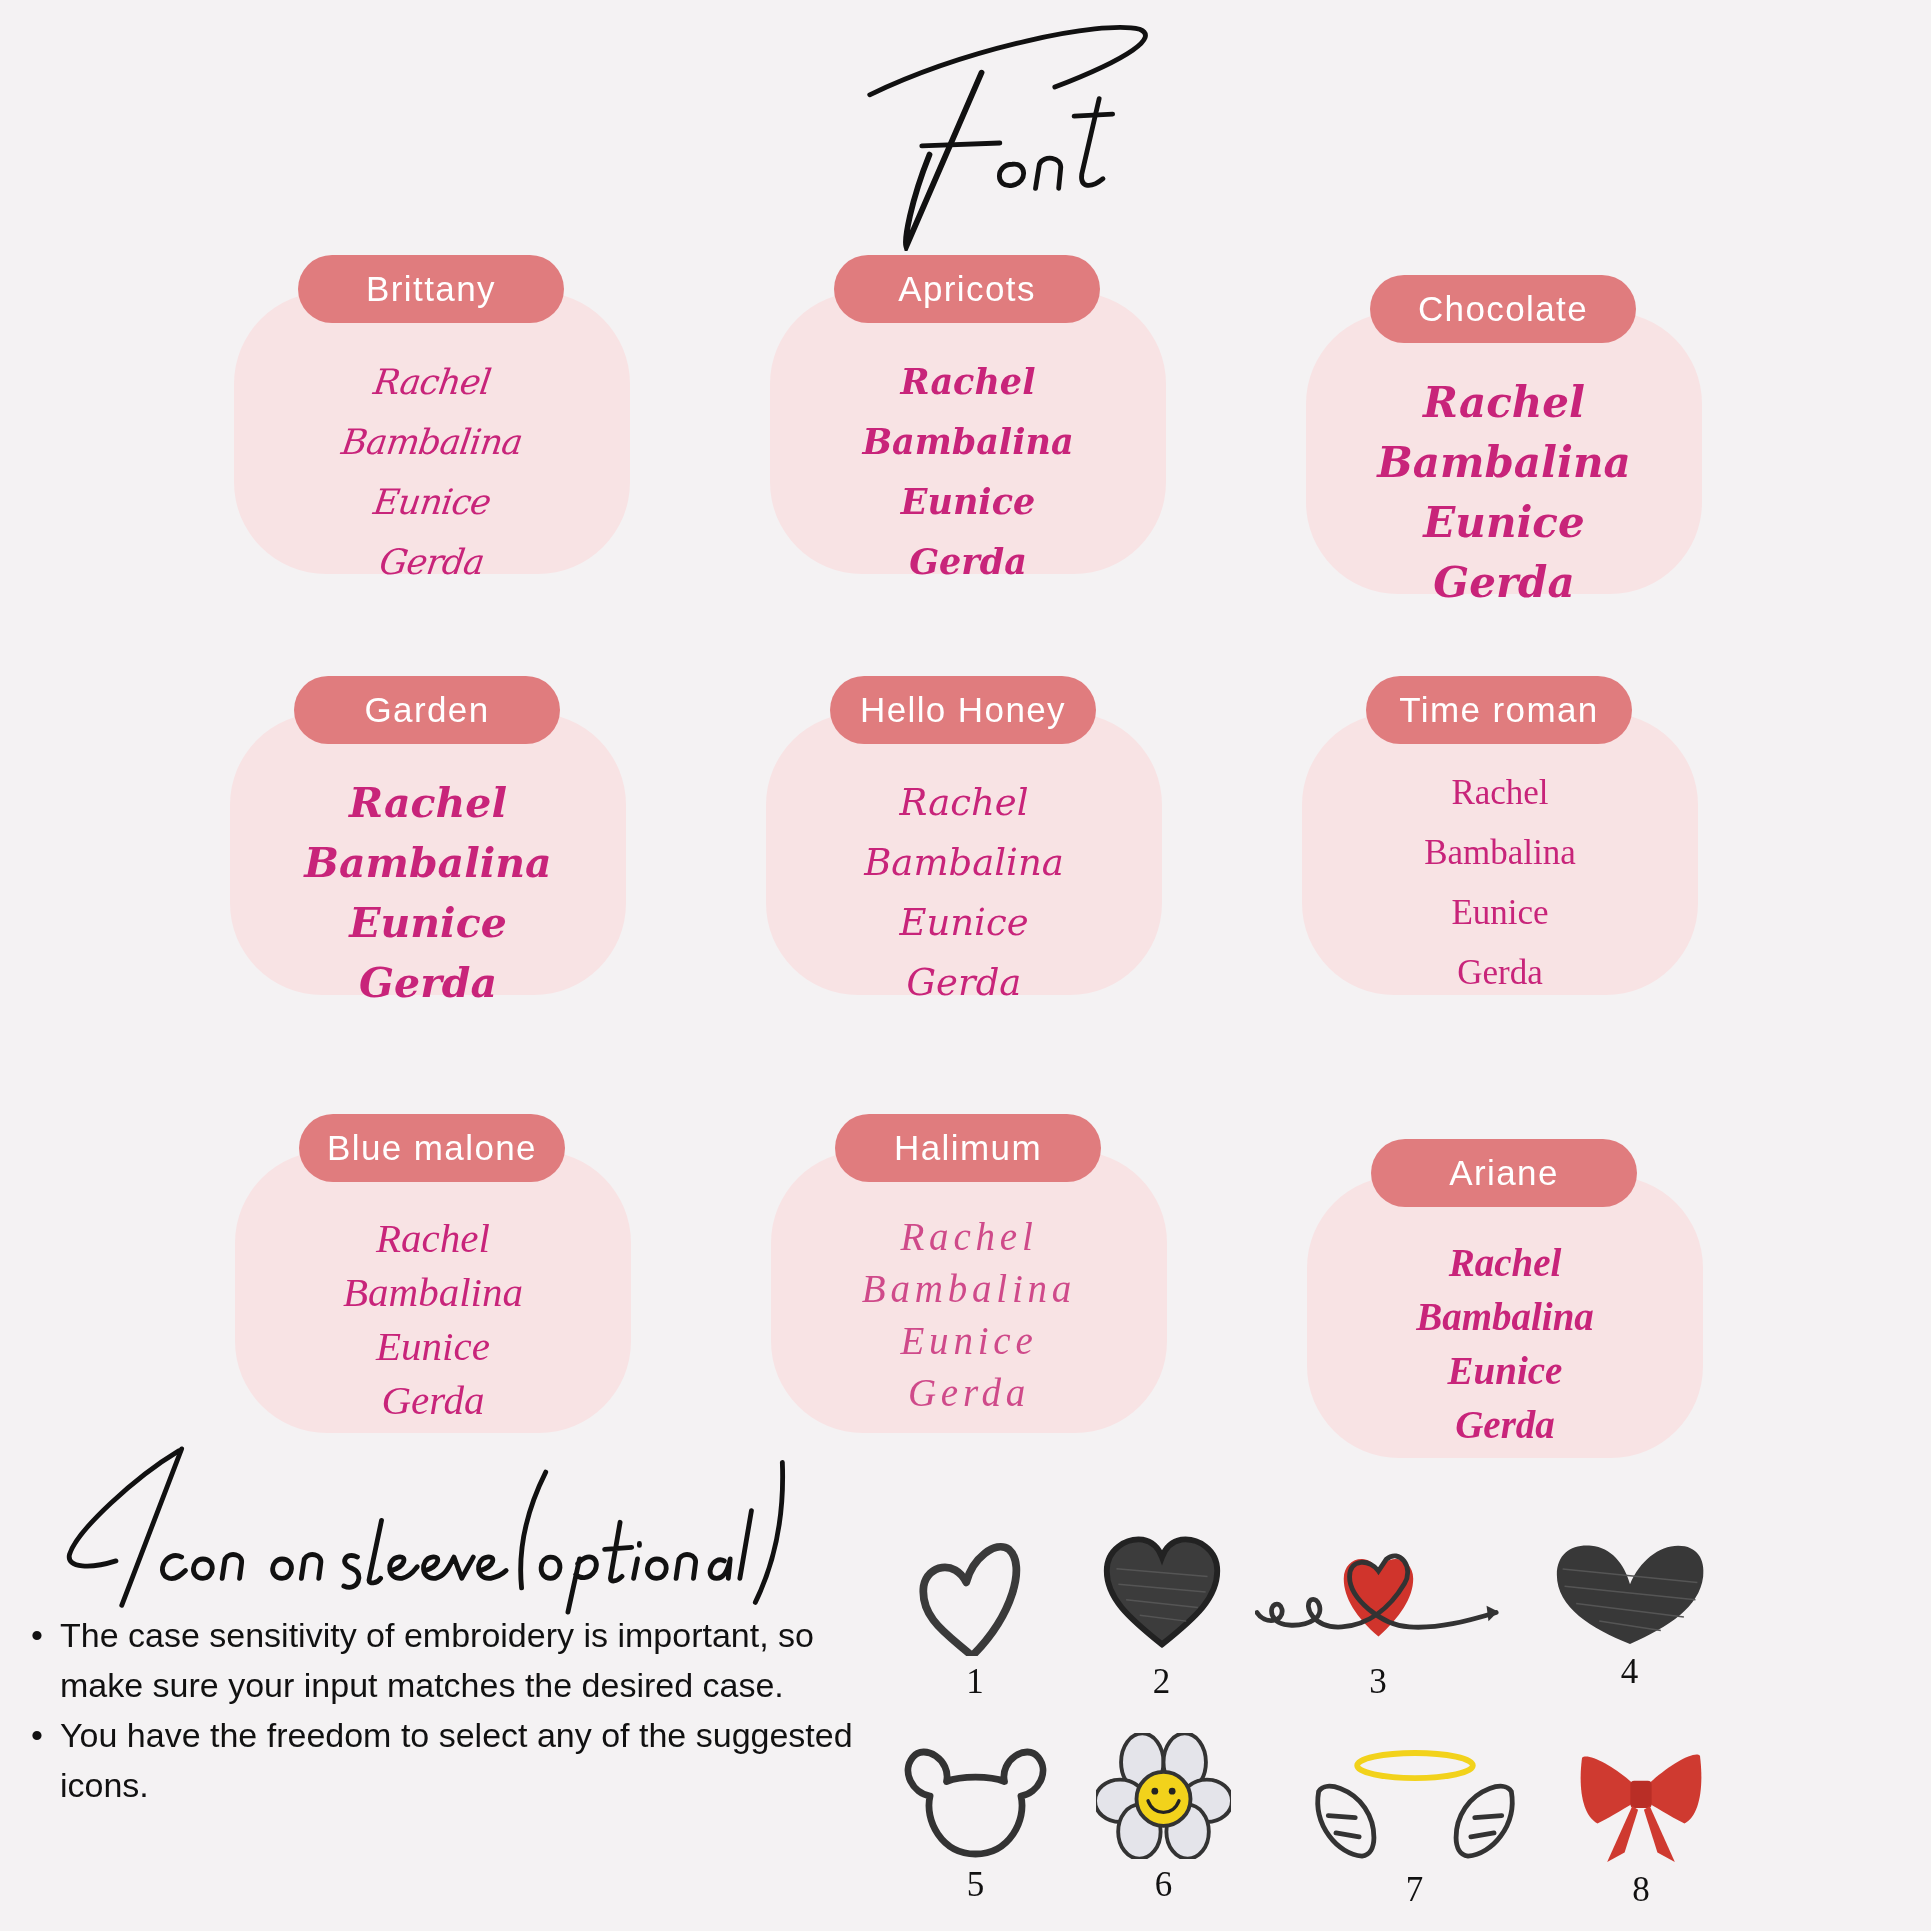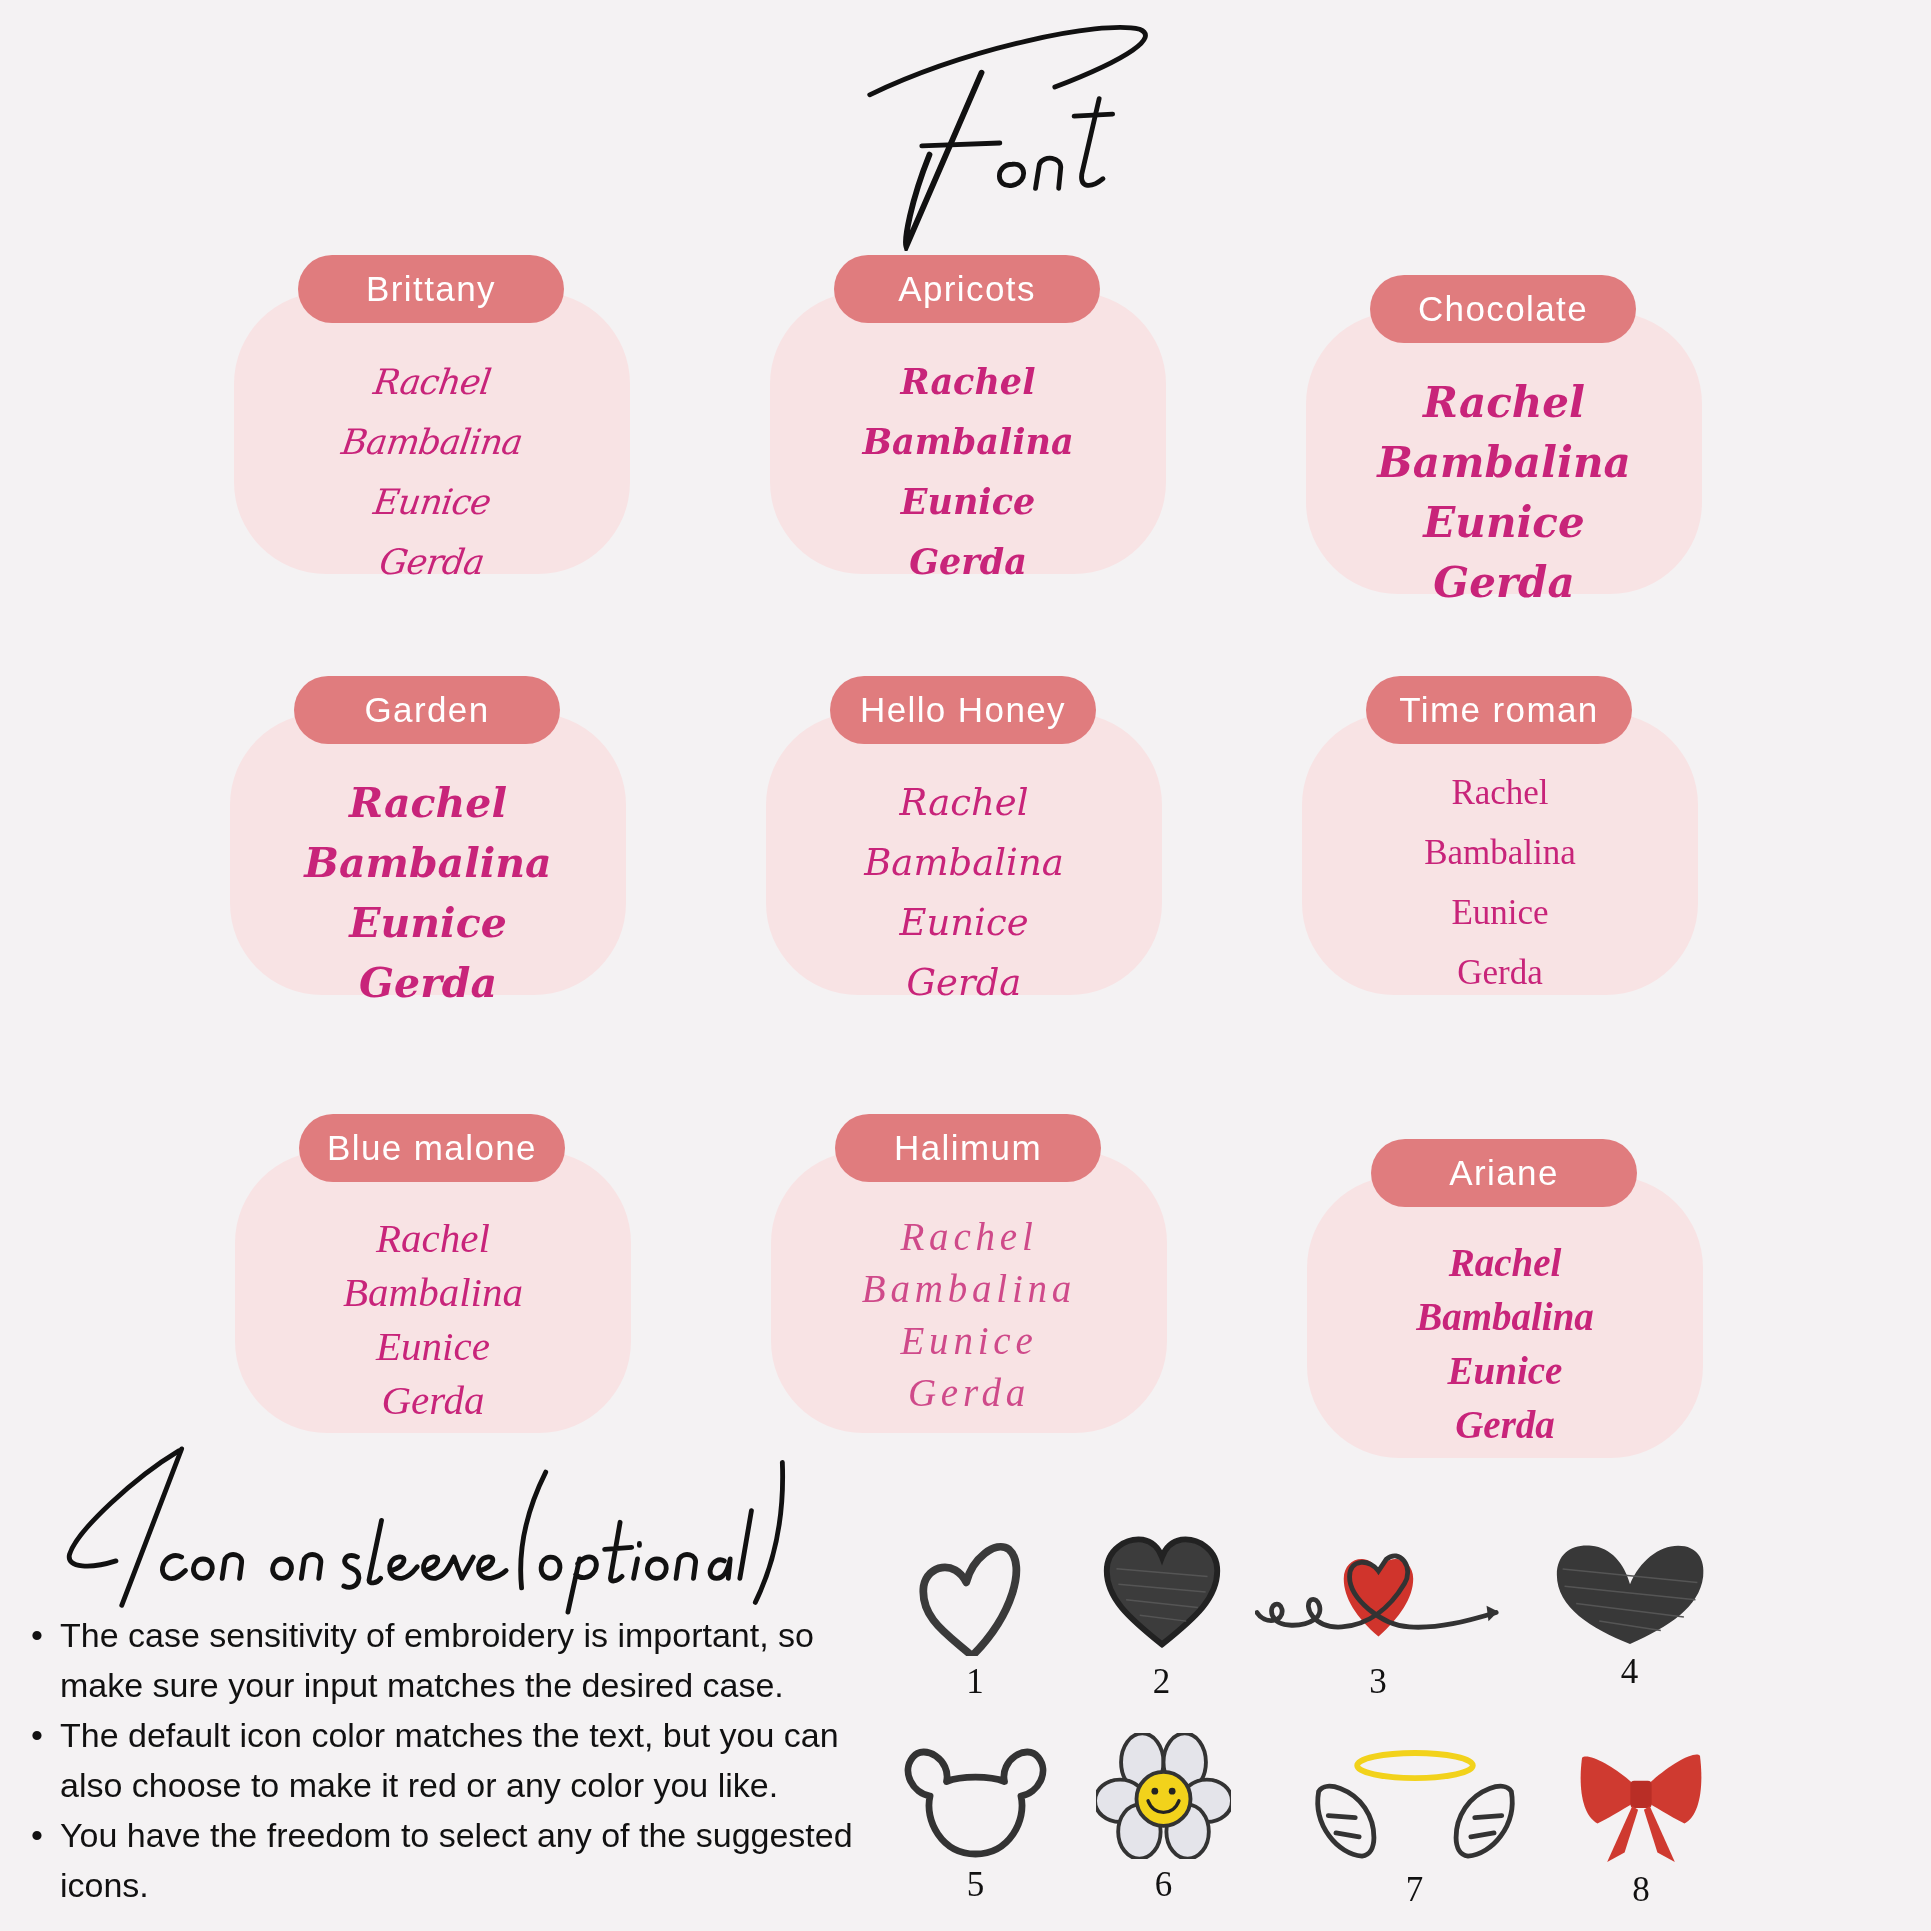--- a/index.html
+++ b/index.html
@@ -193,21 +193,20 @@
       <path d="M640 140 L 643 120 C 648 112, 662 115, 660 125 L 658 140"></path>
       <path d="M690 122 C 678 115, 668 140, 682 140 C 690 140, 694 130, 696 120 L 694 140"></path>
       <path d="M718 70 L 706 140"></path>
       <path d="M750 20 C 752 70, 744 120, 722 165"></path>
     </g>
   </svg>
 </div>
 
 <ul class="notes">
   <li>The case sensitivity of embroidery is important, so make sure your input matches the desired case.</li>
-  <li>The default icon color matches the text, but you can also choose to make it red or any color you like.</li>
   <li>You have the freedom to select any of the suggested icons.</li>
 </ul>
 
 <div class="icon-cell" style="left:912px; top:1530px; width:126px;">
   <svg width="126" height="126" viewBox="0 0 130 130">
     <path d="M62 130 C 40 110, 8 92, 12 58 C 16 36, 44 30, 56 54 C 62 30, 86 10, 100 20 C 118 36, 104 88, 62 130 Z" fill="none" stroke="#3a3a3a" stroke-width="8" stroke-linejoin="round"></path>
   </svg>
   <span class="icon-num">1</span>
 </div>
 

